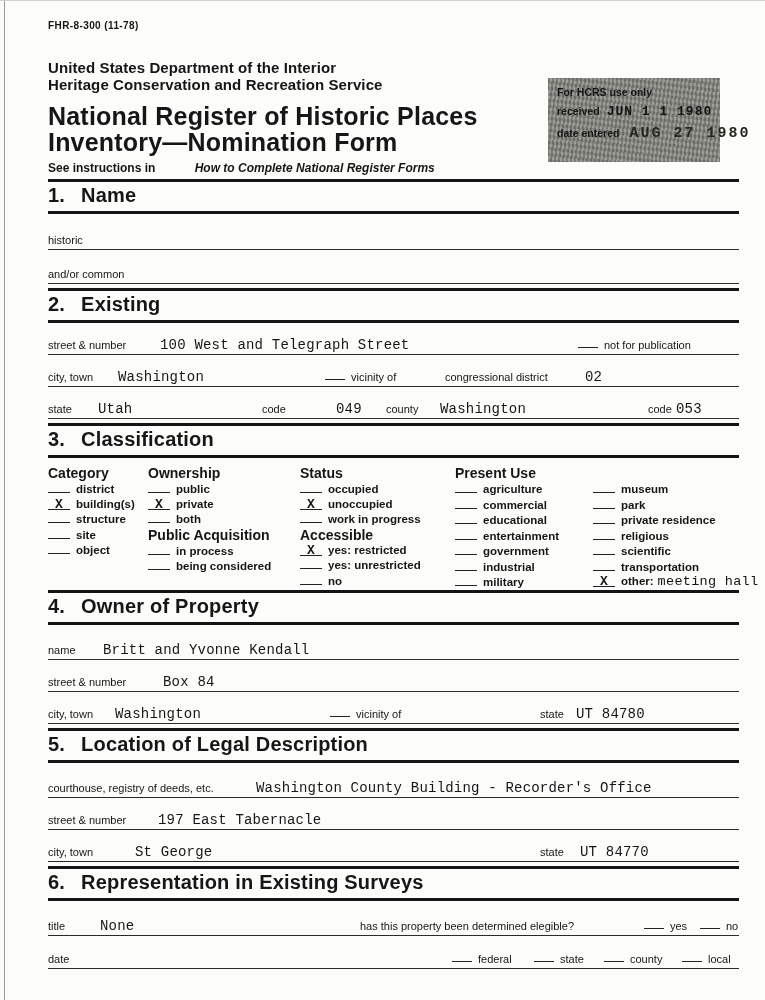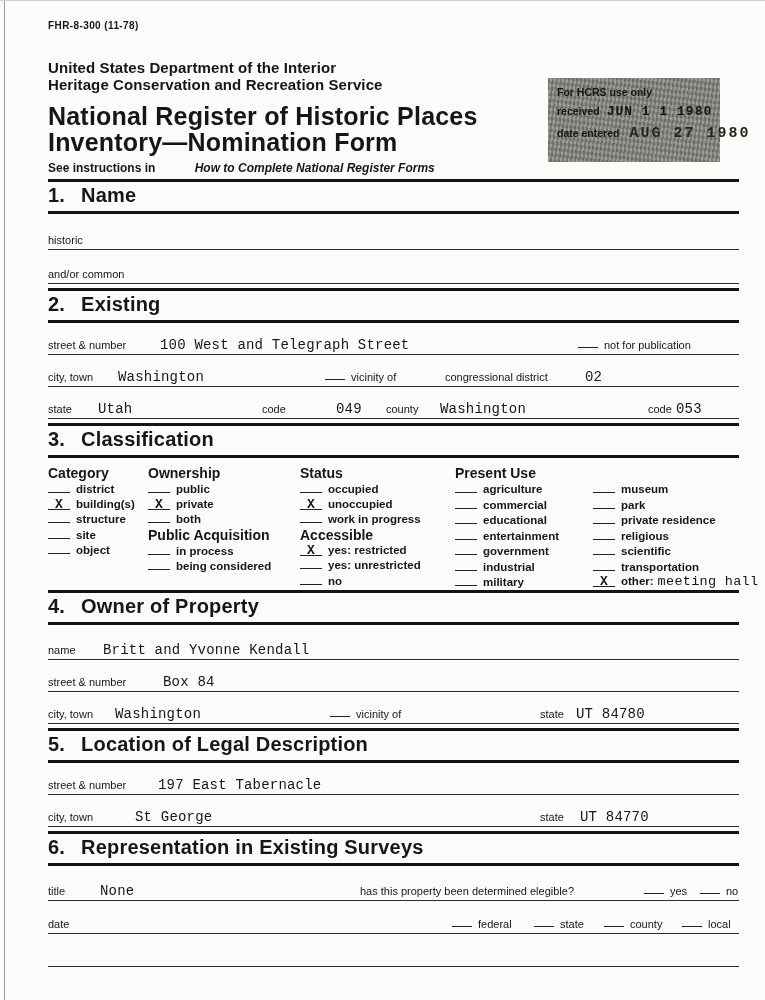--- a/index.html
+++ b/index.html
@@ -296,20 +296,24 @@
       <span class="fv" style="left:67px;">Washington</span>
       <span class="rblank" style="left:282px;"></span>
       <span class="fl" style="left:308px;">vicinity of</span>
       <span class="fl" style="left:492px;">state</span>
       <span class="fv" style="left:528px;">UT 84780</span>
     </div>
 
     <div class="sec">
       <span class="num">5.</span><span>Location of Legal Description</span>
     </div>
+    <div class="frow" style="height:30px;">
+      <span class="fl" style="left:0;">courthouse, registry of deeds, etc.</span>
+      <span class="fv" style="left:208px;">Washington County Building - Recorder's Office</span>
+    </div>
     <div class="frow">
       <span class="fl" style="left:0;">street &amp; number</span>
       <span class="fv" style="left:110px;">197 East Tabernacle</span>
     </div>
     <div class="frow">
       <span class="fl" style="left:0;">city, town</span>
       <span class="fv" style="left:87px;">St George</span>
       <span class="fl" style="left:492px;">state</span>
       <span class="fv" style="left:532px;">UT 84770</span>
     </div>

